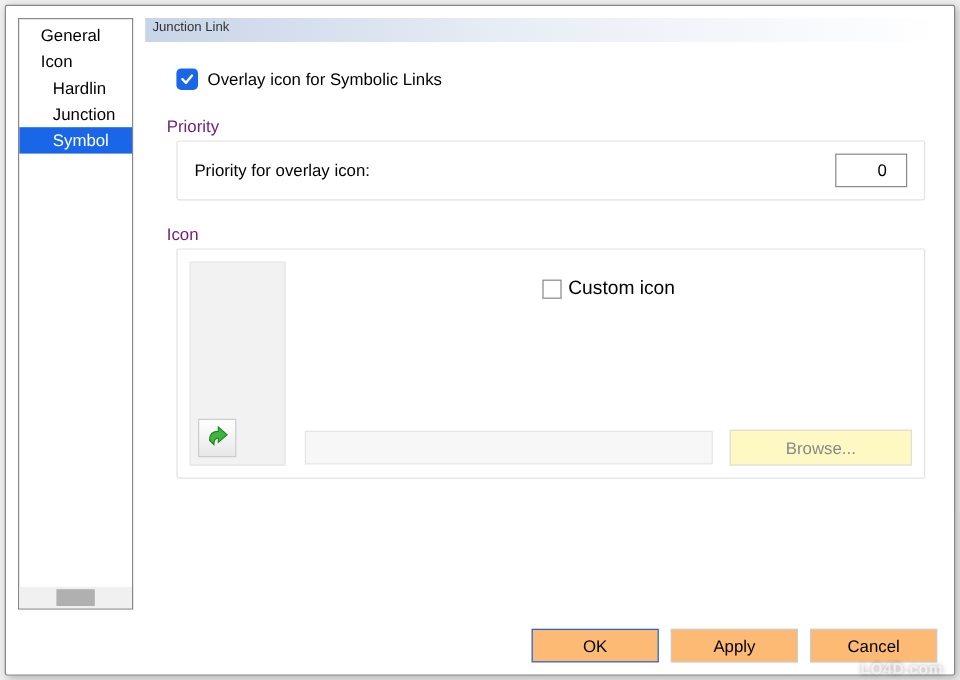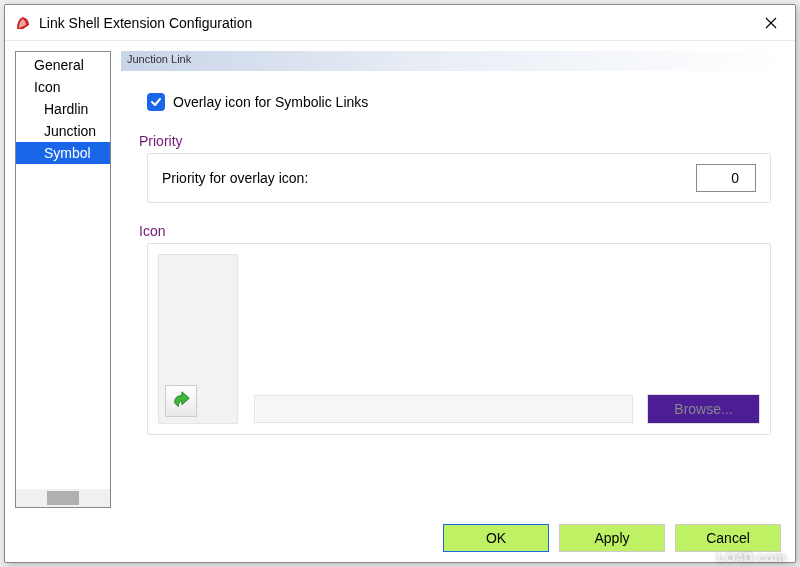--- a/index.html
+++ b/index.html
@@ -75,59 +75,45 @@
       display: flex; align-items: center; justify-content: center;
     }
     .custom-row { flex: 1; display: flex; flex-direction: column; gap: 108px; align-items: stretch; }
     .custom-check-row { display: flex; align-items: center; justify-content: center; }
     .custom-check {
       width: 16px; height: 16px; border: 1px solid #888; background: #fff; margin-right: 6px;
     }
     .browse-row { display: flex; align-items: center; gap: 14px; }
     .path-input { flex: 1; height: 28px; border: 1px solid #e5e5e5; background: #f7f7f7; }
     .browse-btn {
-      width: 113px; height: 30px; border: 1px solid #ddd; background: #4c1d95;
+      width: 152px; height: 30px; border: 1px solid #ddd; background: #fef9c3;
       font-size: 14px; color: #888; cursor: default;
     }
     
     .button-bar {
       height: 44px; display: flex; align-items: center; justify-content: flex-end;
       gap: 10px; padding: 0 14px 4px 0;
     }
     .dlg-btn {
-      width: 106px; height: 28px; border: 1px solid #ccc; background: #bef264;
+      width: 106px; height: 28px; border: 1px solid #ccc; background: #fdba74;
       font-size: 14px; cursor: pointer;
     }
     .dlg-btn.primary { border: 1px solid #1a66e8; }
     
     .watermark {
       position: absolute; right: 14px; bottom: 2px;
       font-size: 13px; color: rgba(255,255,255,0.6); font-weight: 600;
       letter-spacing: 0.5px; pointer-events: none;
       text-shadow: 0 0 4px rgba(0,0,0,0.4);
     }
   </style>
 </head>
 <body>
 
 <div class="window">
-  <div class="titlebar">
-    <span class="app-icon">
-      <svg viewBox="0 0 20 20">
-          <path d="M4 16 Q4 6 10 4 Q16 6 16 12 L10 16 Z" fill="#d02020"></path>
-          <path d="M6 15 Q6 8 10 6 Q13 8 13 12 Z" fill="#fff" opacity="0.6"></path>
-        </svg>
-    </span>
-    <span class="title">Link Shell Extension Configuration</span>
-    <div class="close">
-      <svg viewBox="0 0 12 12">
-          <path d="M1 1 L11 11 M11 1 L1 11" stroke="#000" stroke-width="1.1" fill="none"></path>
-        </svg>
-    </div>
-  </div>
 
   <div class="body">
     <div class="tree-pane">
       <div class="tree">
         <div class="tree-row level0"><span class="label">General</span></div>
         <div class="tree-row level0 expandable">
           
           <span class="label">Icon</span>
         </div>
         <div class="tree-row level1"><span class="label">Hardlin</span></div>
@@ -166,20 +152,24 @@
           <div class="group-box" style="padding:10px;">
             <div class="icon-area">
               <div class="icon-preview">
                 <div class="sym-icon">
                   <svg viewBox="0 0 24 24" width="22" height="22">
                       <path d="M5 14 Q5 6 13 6 L13 2 L21 9 L13 16 L13 12 Q9 12 9 18 Z" fill="#3fb53f" stroke="#1f7f1f" stroke-width="1"></path>
                     </svg>
                 </div>
               </div>
               <div class="custom-row">
+                <div class="custom-check-row">
+                  <span class="custom-check"></span>
+                  <span>Custom icon</span>
+                </div>
                 <div class="browse-row">
                   <input class="path-input" disabled="" value="" style="">
                   <button class="browse-btn" disabled="">Browse...</button>
                 </div>
               </div>
             </div>
           </div>
         </div>
       </div>
     </div>

